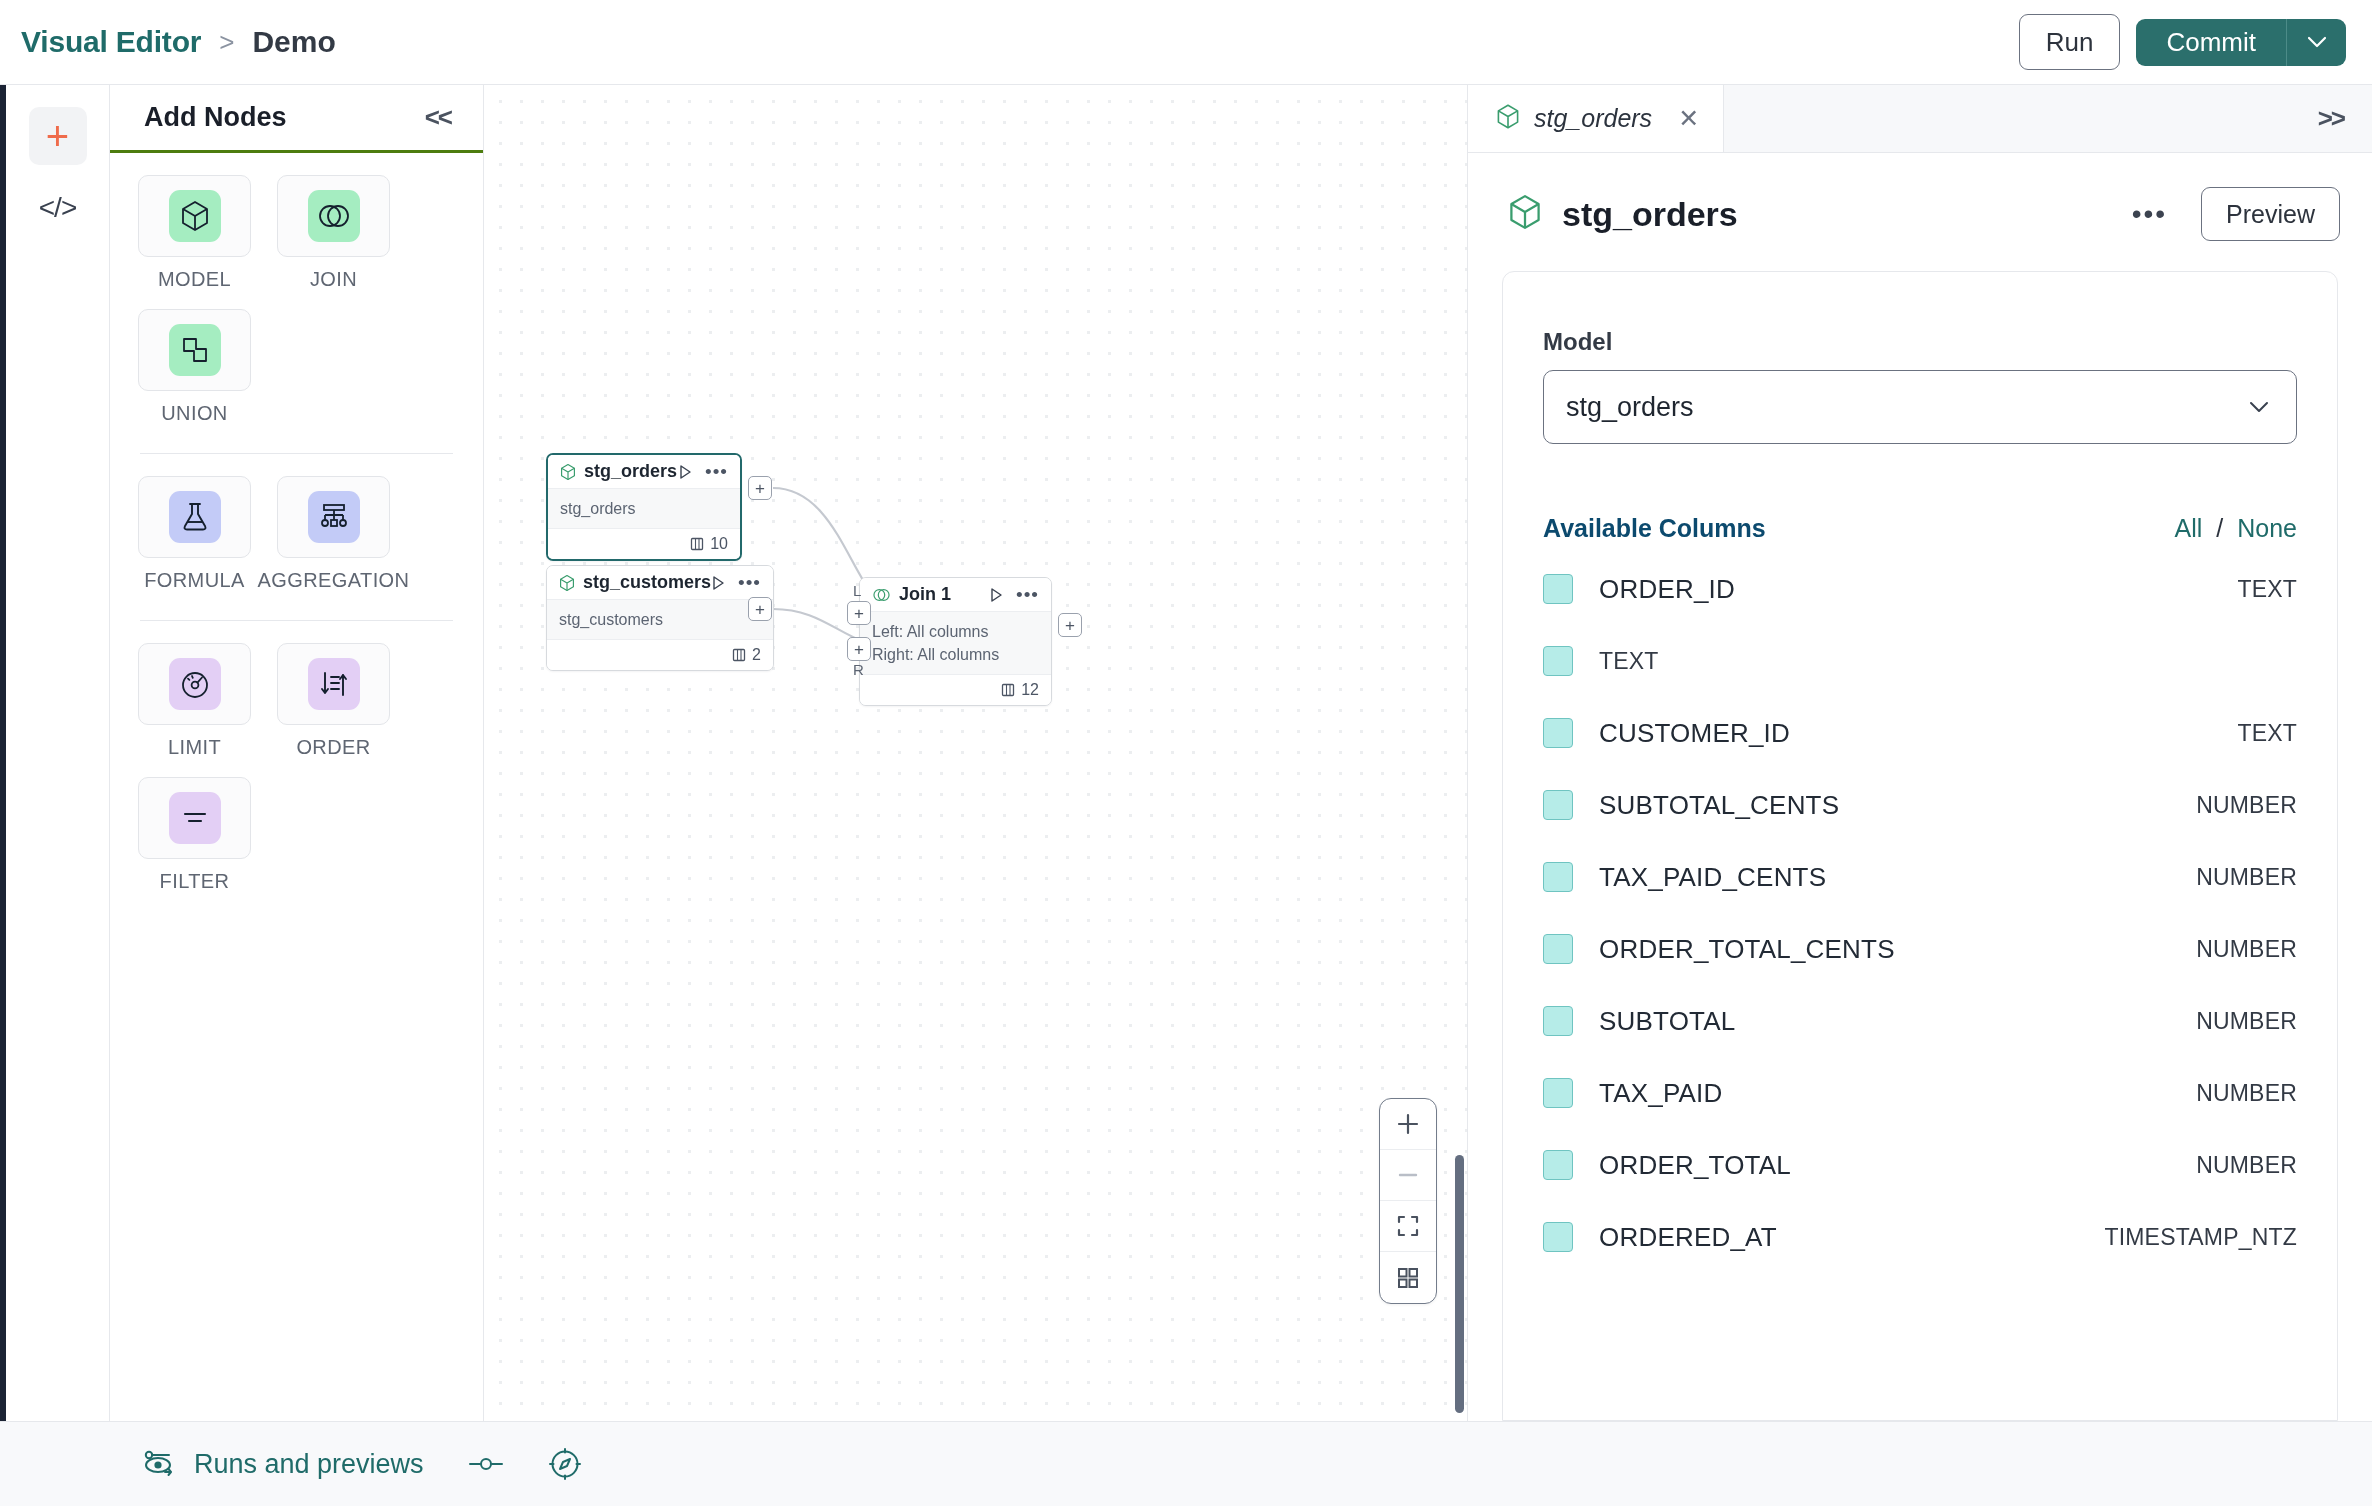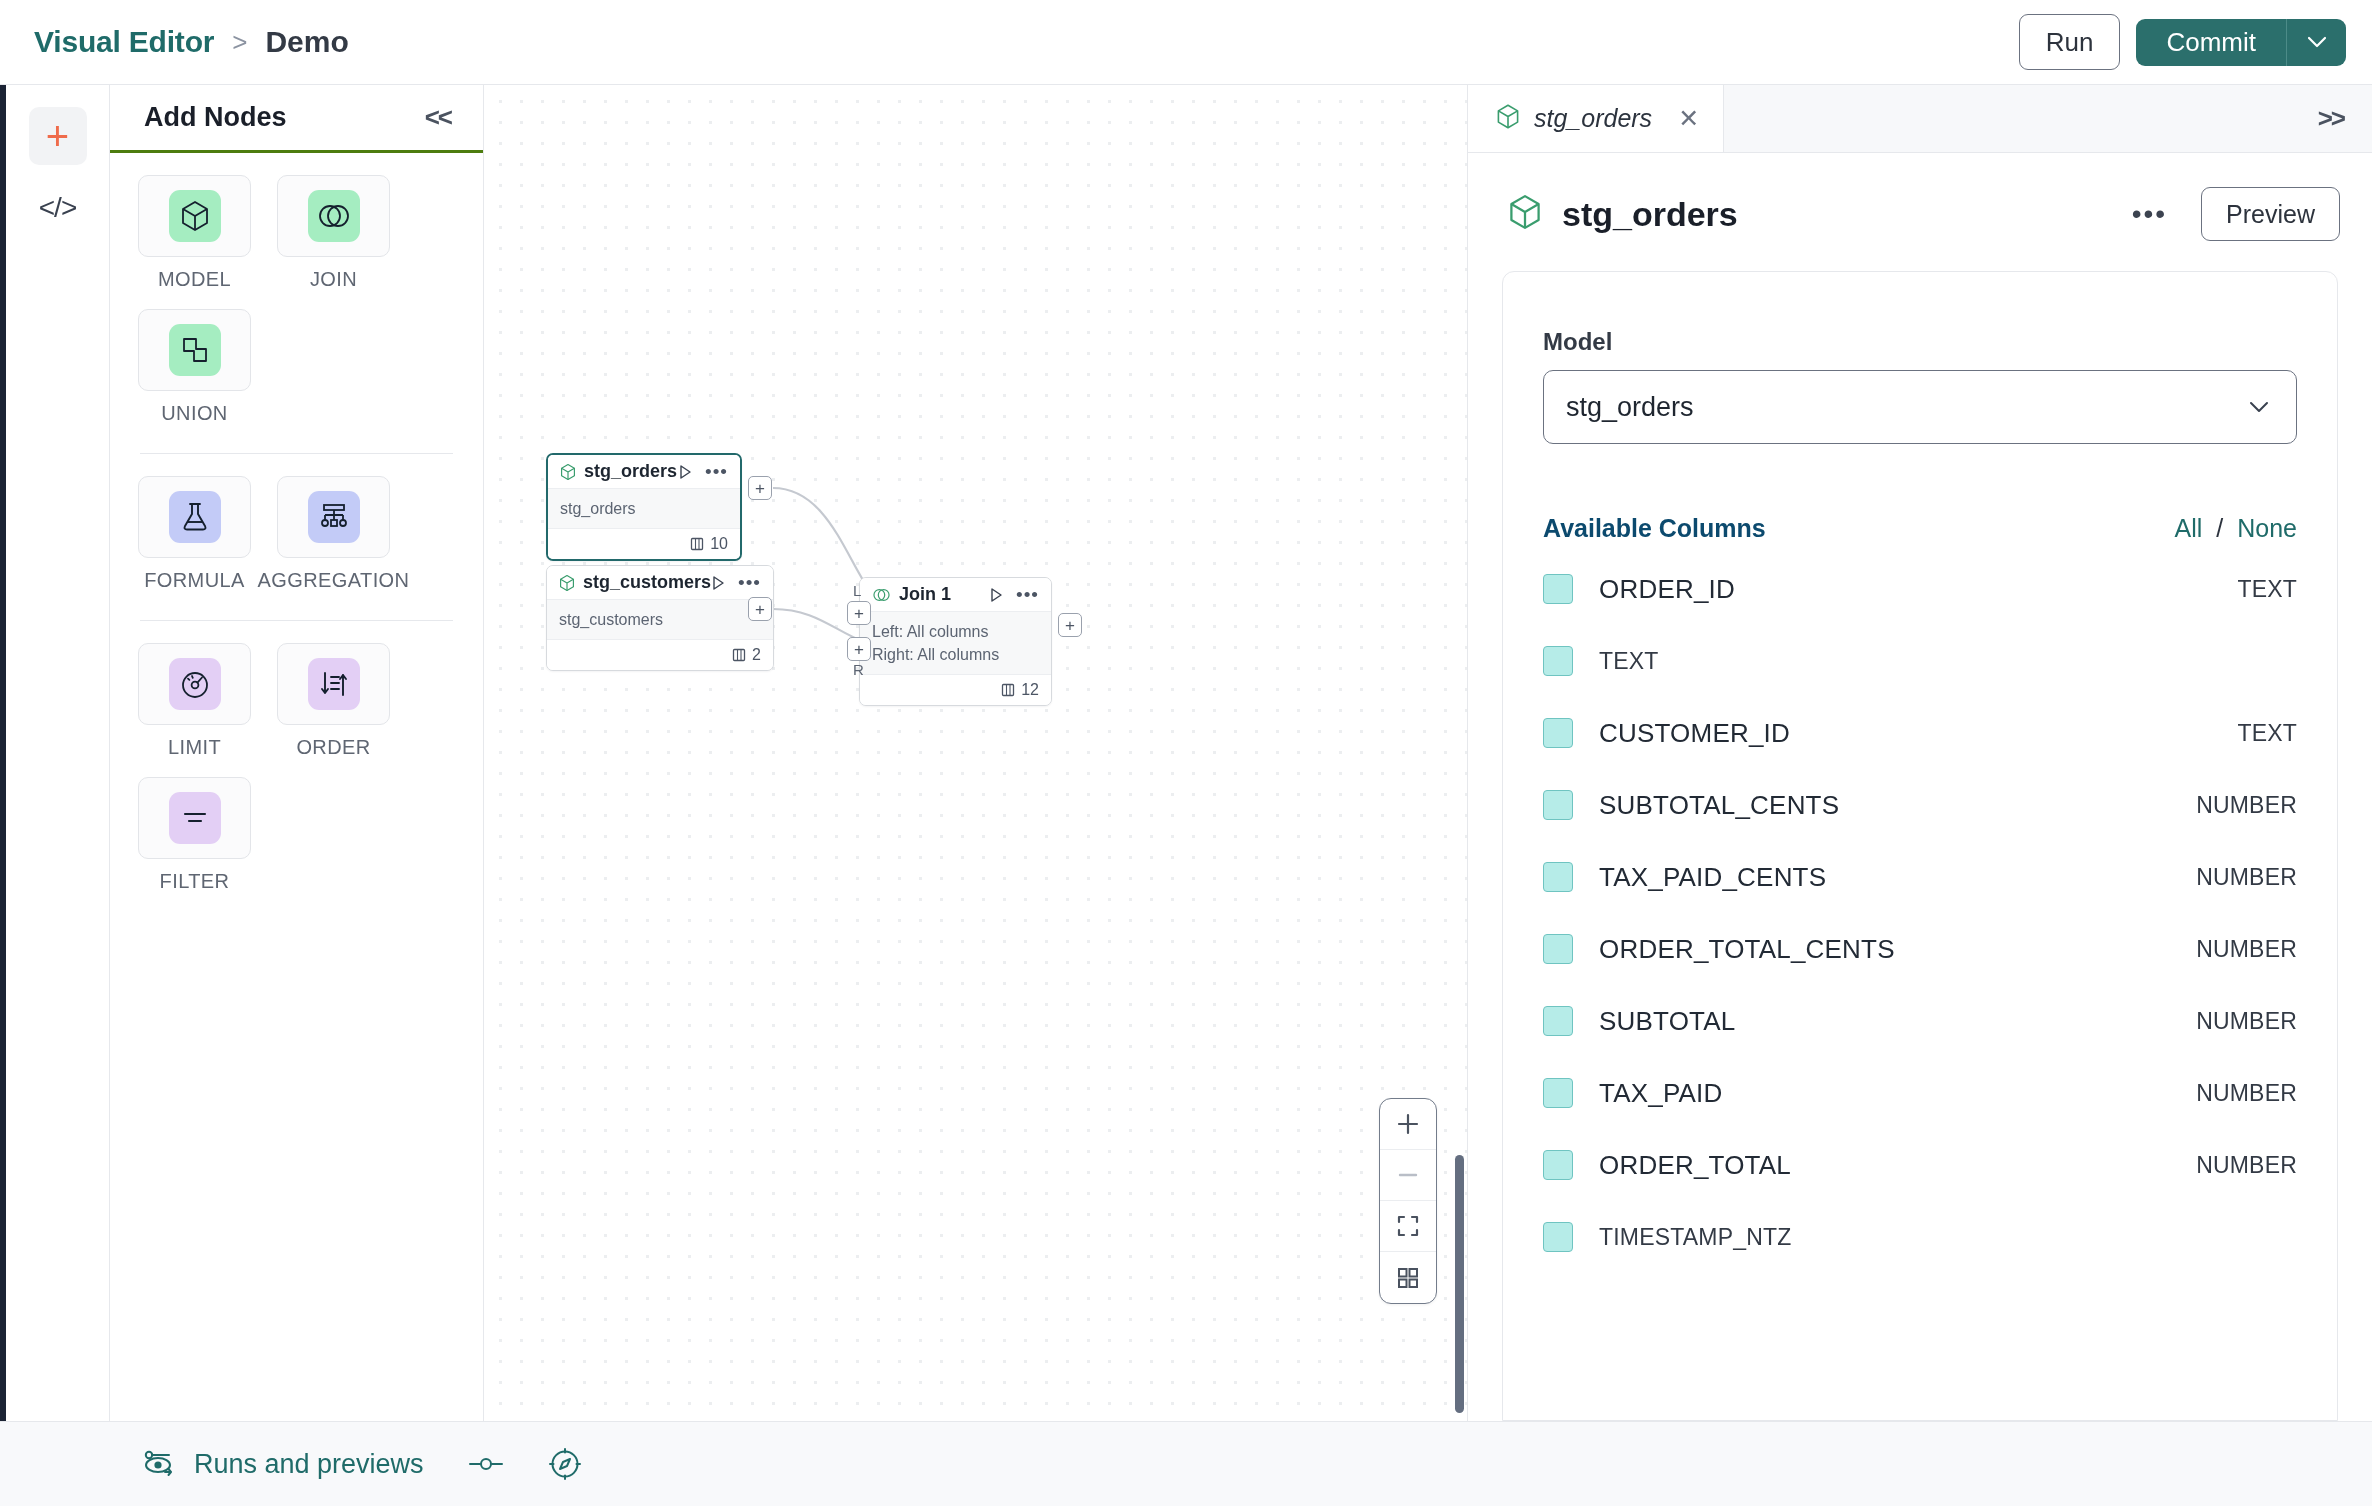--- a/index.html
+++ b/index.html
@@ -15,21 +15,21 @@
     display: flex; flex-direction: column;
     background: #ffffff;
   }
 
   
   .topbar {
     height: 85px; flex: 0 0 85px;
     display: flex; align-items: center;
     border-bottom: 1px solid #e6e8ec;
     background: #fff;
-    padding-left: 34px; padding-right: 26px;
+    padding-left: 21px; padding-right: 26px;
     position: relative; z-index: 5;
   }
   .breadcrumb { display: flex; align-items: center; gap: 18px; }
   .crumb-root {
     font-size: 30px; font-weight: bold; color: #1f6b69; letter-spacing: -0.2px;
   }
   .crumb-sep { font-size: 26px; color: #8b93a1; font-weight: 400; }
   .crumb-leaf { font-size: 30px; font-weight: bold; color: #333a45; }
   .topbar-spacer { flex: 1; }
   .topbar-actions { display: flex; align-items: center; gap: 16px; }
@@ -628,20 +628,21 @@
             <span class="col-name">TAX_PAID</span>
             <span class="col-type">NUMBER</span>
           </div>
           <div class="col-row">
             <span class="col-check"></span>
             <span class="col-name">ORDER_TOTAL</span>
             <span class="col-type">NUMBER</span>
           </div>
           <div class="col-row">
             <span class="col-check"></span>
+            <span class="col-name">ORDERED_AT</span>
             <span class="col-type">TIMESTAMP_NTZ</span>
           </div>
         </div>
       </div>
     </div>
 
   </div>
 
   <div class="bottombar">
     <div class="runs-link">

